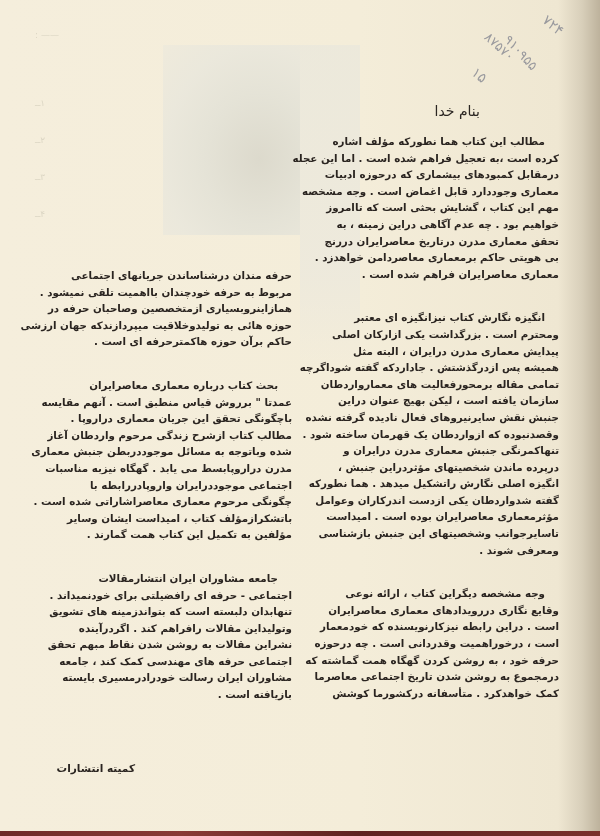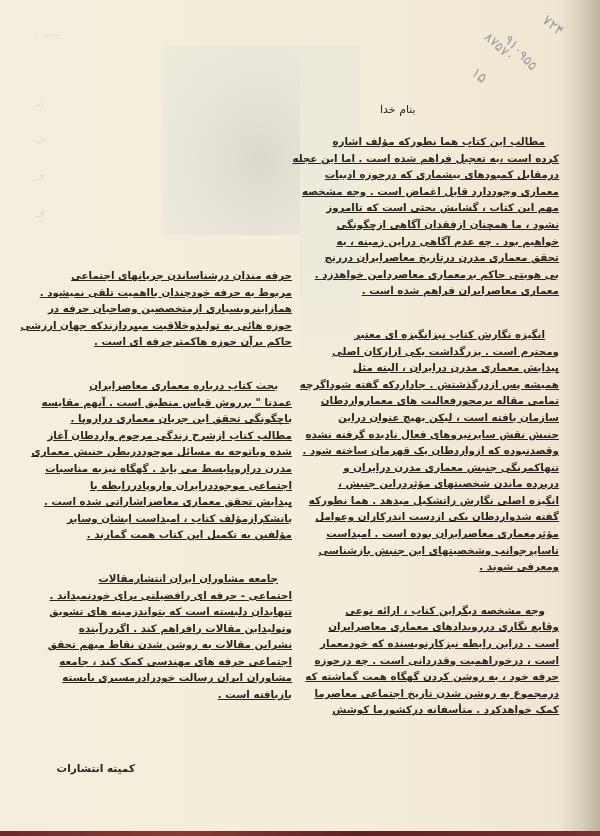--- a/index.html
+++ b/index.html
@@ -31,29 +31,29 @@
     position: absolute; color: #c9c4b2; font-size: 9px; direction: rtl;
     font-family: "DejaVu Sans", sans-serif; opacity: .55;
   }
   .stamp {
     position: absolute; left: 470px; top: 15px; width: 120px; height: 90px;
     color: #9a9a9e; font-family: "DejaVu Sans", sans-serif; font-size: 14px;
     direction: rtl;
   }
   .stamp span { position: absolute; white-space: nowrap; transform-origin: center; }
   .heading {
-    position: absolute; left: 380px; top: 103px; width: 100px; text-align: left;
-    font-size: 11px; color: #2b2622; direction: rtl; letter-spacing: 2px;
+    position: absolute; left: 380px; top: 103px; width: 100px; text-align: right;
+    font-size: 14px; color: #2b2622; direction: rtl; letter-spacing: 2px;
   }
   .col {
     position: absolute; direction: rtl; text-align: justify; text-align-last: right;
     color: #2a2420; font-size: 10.3px; line-height: 16.6px; font-weight: bold;
   }
   .col p { margin: 0; }
-  .col .line { display: block; white-space: nowrap; text-align: left; text-decoration: underline; }
+  .col .line { display: block; white-space: nowrap; text-align: left; }
   .right-col { left: 297px; width: 262px; top: 133px; }
   .left-col { left: 30px; width: 262px; top: 267px; }
   .gap { height: 27px; }
   .signature {
     position: absolute; left: 35px; top: 762px; width: 100px; text-align: right;
     font-size: 10.5px; font-weight: bold; color: #2a2420; direction: rtl; letter-spacing: 1px;
   }
 </style>
 </head>
 <body>
@@ -77,21 +77,20 @@
 
   <div class="heading">بنام خدا</div>
 
   <div class="col right-col">
     <p>
       <span class="line" style="padding-right:14px">مطالب این کتاب هما نطورکه مؤلف اشاره</span>
       <span class="line">کرده است ،به تعجیل فراهم شده است . اما این عجله</span>
       <span class="line">درمقابل کمبودهای بیشماری که درحوزه ادبیات</span>
       <span class="line">معماری وجوددارد قابل اغماض است . وجه مشخصه</span>
       <span class="line">مهم این کتاب ، گشایش بحثی است که تاامروز</span>
-      <span class="line">نشود ، ما همچنان ازفقدان آگاهی ازچگونگی</span>
       <span class="line">خواهیم بود . چه عدم آگاهی دراین زمینه ، به</span>
       <span class="line">تحقق معماری مدرن درتاریخ معاصرایران دررنج</span>
       <span class="line">بی هویتی حاکم برمعماری معاصردامن خواهدزد .</span>
       <span class="line">معماری معاصرایران فراهم شده است .</span>
     </p>
     <div class="gap"></div>
     <p>
       <span class="line" style="padding-right:14px">انگیزه نگارش کتاب نیزانگیزه ای معتبر</span>
       <span class="line">ومحترم است . بزرگداشت یکی ازارکان اصلی</span>
       <span class="line">پیدایش معماری مدرن درایران ، البته مثل</span>
@@ -130,21 +129,21 @@
     </p>
     <div class="gap"></div>
     <p>
       <span class="line" style="padding-right:14px">بحث کتاب درباره معماری معاصرایران</span>
       <span class="line">عمدتا " برروش قیاس منطبق است . آنهم مقایسه</span>
       <span class="line">باچگونگی تحقق این جریان معماری دراروپا .</span>
       <span class="line">مطالب کتاب ازشرح زندگی مرحوم واردطان آغاز</span>
       <span class="line">شده وباتوجه به مسائل موجوددربطن جنبش معماری</span>
       <span class="line">مدرن دراروپابسط می یابد . گهگاه نیزبه مناسبات</span>
       <span class="line">اجتماعی موجوددرایران واروپادررابطه با</span>
-      <span class="line">پیدایش تحقق معماری معاصراشاراتی شده است .</span>
+      <span class="line">چگونگی مرحوم معماری معاصراشاراتی شده است .</span>
       <span class="line">باتشکرازمؤلف کتاب ، امیداست ایشان وسایر</span>
       <span class="line">مؤلفین به تکمیل این کتاب همت گمارند .</span>
     </p>
     <div class="gap"></div>
     <p>
       <span class="line" style="padding-right:14px">جامعه مشاوران ایران انتشارمقالات</span>
       <span class="line">اجتماعی - حرفه ای رافضیلتی برای خودنمیداند .</span>
       <span class="line">تنهابدان دلبسته است که بتواندزمینه های تشویق</span>
       <span class="line">وتولیداین مقالات رافراهم کند . اگردرآینده</span>
       <span class="line">نشراین مقالات به روشن شدن نقاط مبهم تحقق</span>

